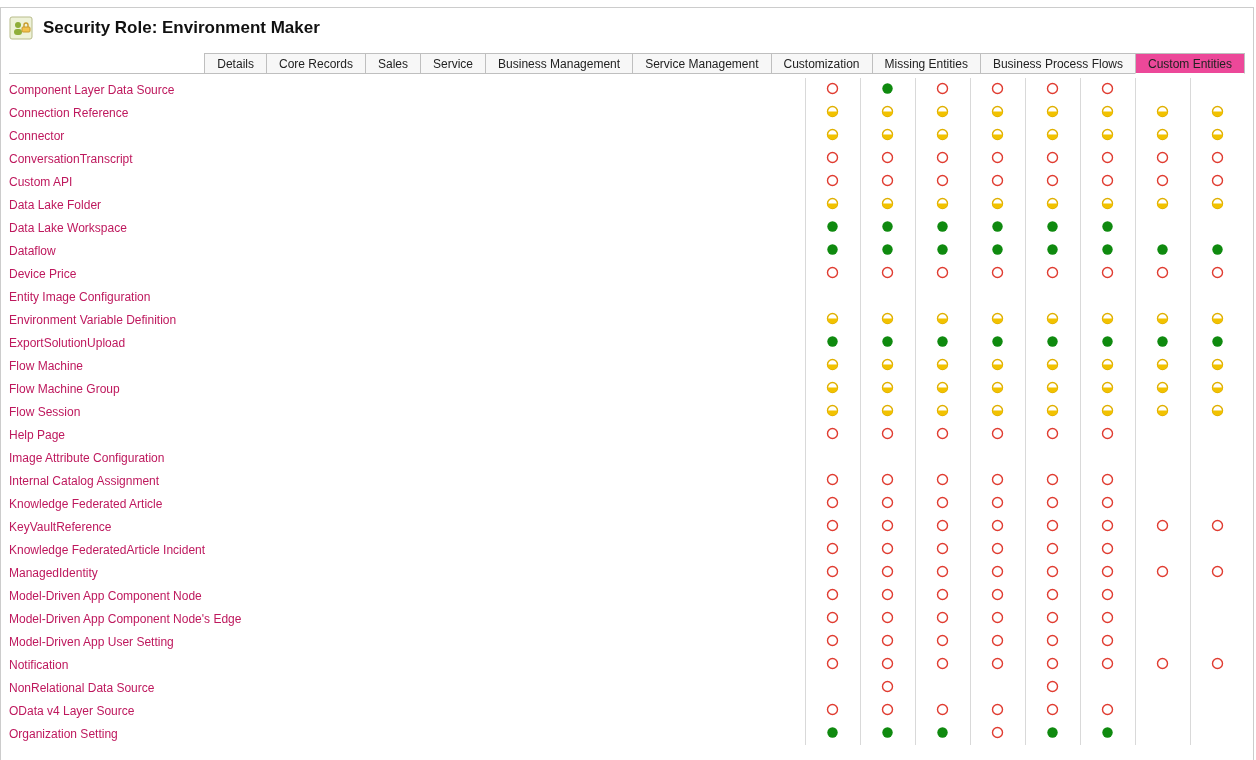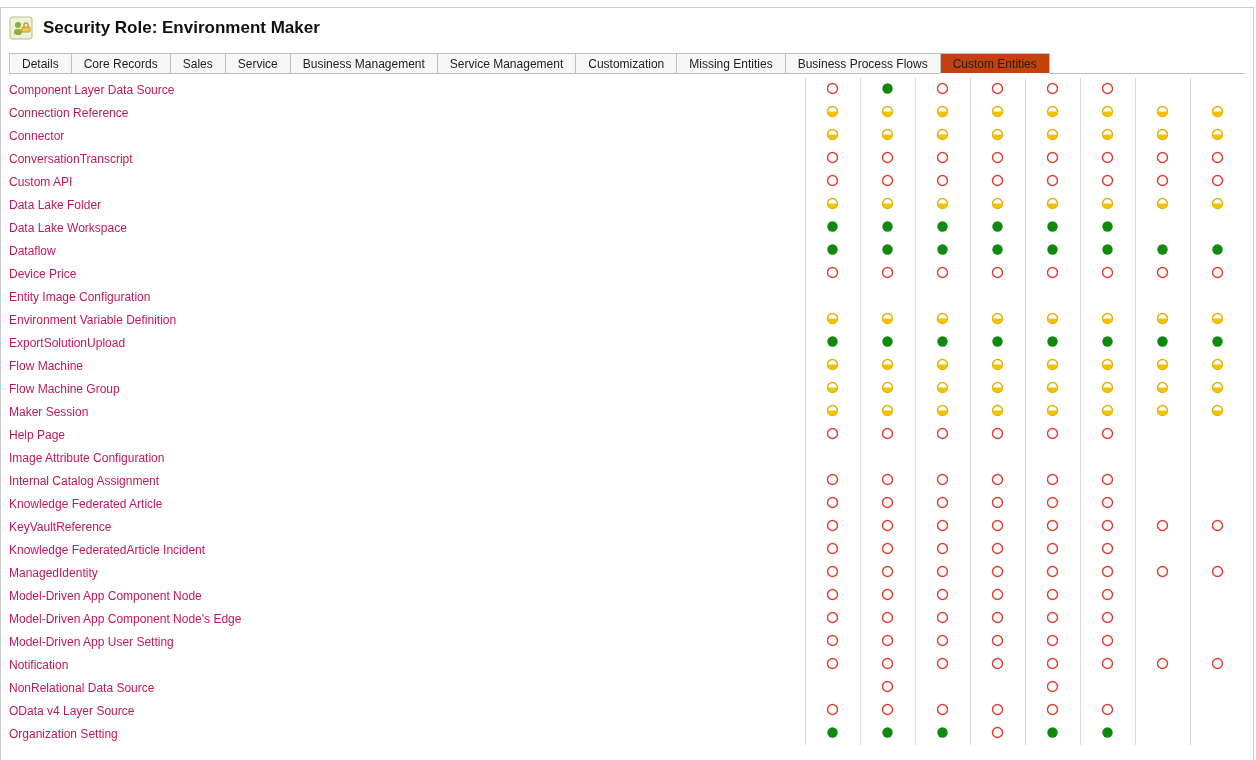--- a/index.html
+++ b/index.html
@@ -40,20 +40,21 @@
     font-weight: 700;
     color: #111;
   }
   .tabstrip {
     display: flex;
     align-items: flex-end;
     padding: 0 8px;
     border-bottom: 1px solid transparent;
     position: relative;
     height: 22px;
+    justify-content: flex-end;
   }
   .tabstrip::after {
     content: "";
     position: absolute;
     left: 8px;
     right: 8px;
     bottom: 0;
     border-bottom: 1px solid #bfbfbf;
     z-index: 0;
   }
@@ -66,21 +67,21 @@
     margin-left: -1px;
     font-size: 12px;
     color: #222;
     position: relative;
     z-index: 1;
     cursor: pointer;
     white-space: nowrap;
   }
   .tab:first-child { margin-left: 0; }
   .tab.active {
-    background: #c2410c;
+    background: #ec4899;
     border-bottom-color: #fff;
     z-index: 2;
   }
   .grid-wrap {
     position: absolute;
     top: 70px;
     left: 8px;
     right: 8px;
     bottom: 4px;
     overflow: hidden;
@@ -798,21 +799,21 @@
                   <defs>
                     <clipPath id="bh">
                       <rect x="0" y="6.5" width="13" height="7"></rect>
                     </clipPath>
                   </defs>
                   <circle cx="6.5" cy="6.5" r="5" fill="none" stroke="#e0b000" stroke-width="1.4"></circle>
                   <circle cx="6.5" cy="6.5" r="5" fill="#f2c200" clip-path="url(#bh)"></circle>
                 </svg></span></td>
           </tr>
           <tr>
-            <td class="entity-name">Maker Session</td>
+            <td class="entity-name">Flow Session</td>
             <td class="priv"><span class="orb"><svg width="13" height="13" viewBox="0 0 13 13">
                   <defs>
                     <clipPath id="bh">
                       <rect x="0" y="6.5" width="13" height="7"></rect>
                     </clipPath>
                   </defs>
                   <circle cx="6.5" cy="6.5" r="5" fill="none" stroke="#e0b000" stroke-width="1.4"></circle>
                   <circle cx="6.5" cy="6.5" r="5" fill="#f2c200" clip-path="url(#bh)"></circle>
                 </svg></span></td>
             <td class="priv"><span class="orb"><svg width="13" height="13" viewBox="0 0 13 13">

